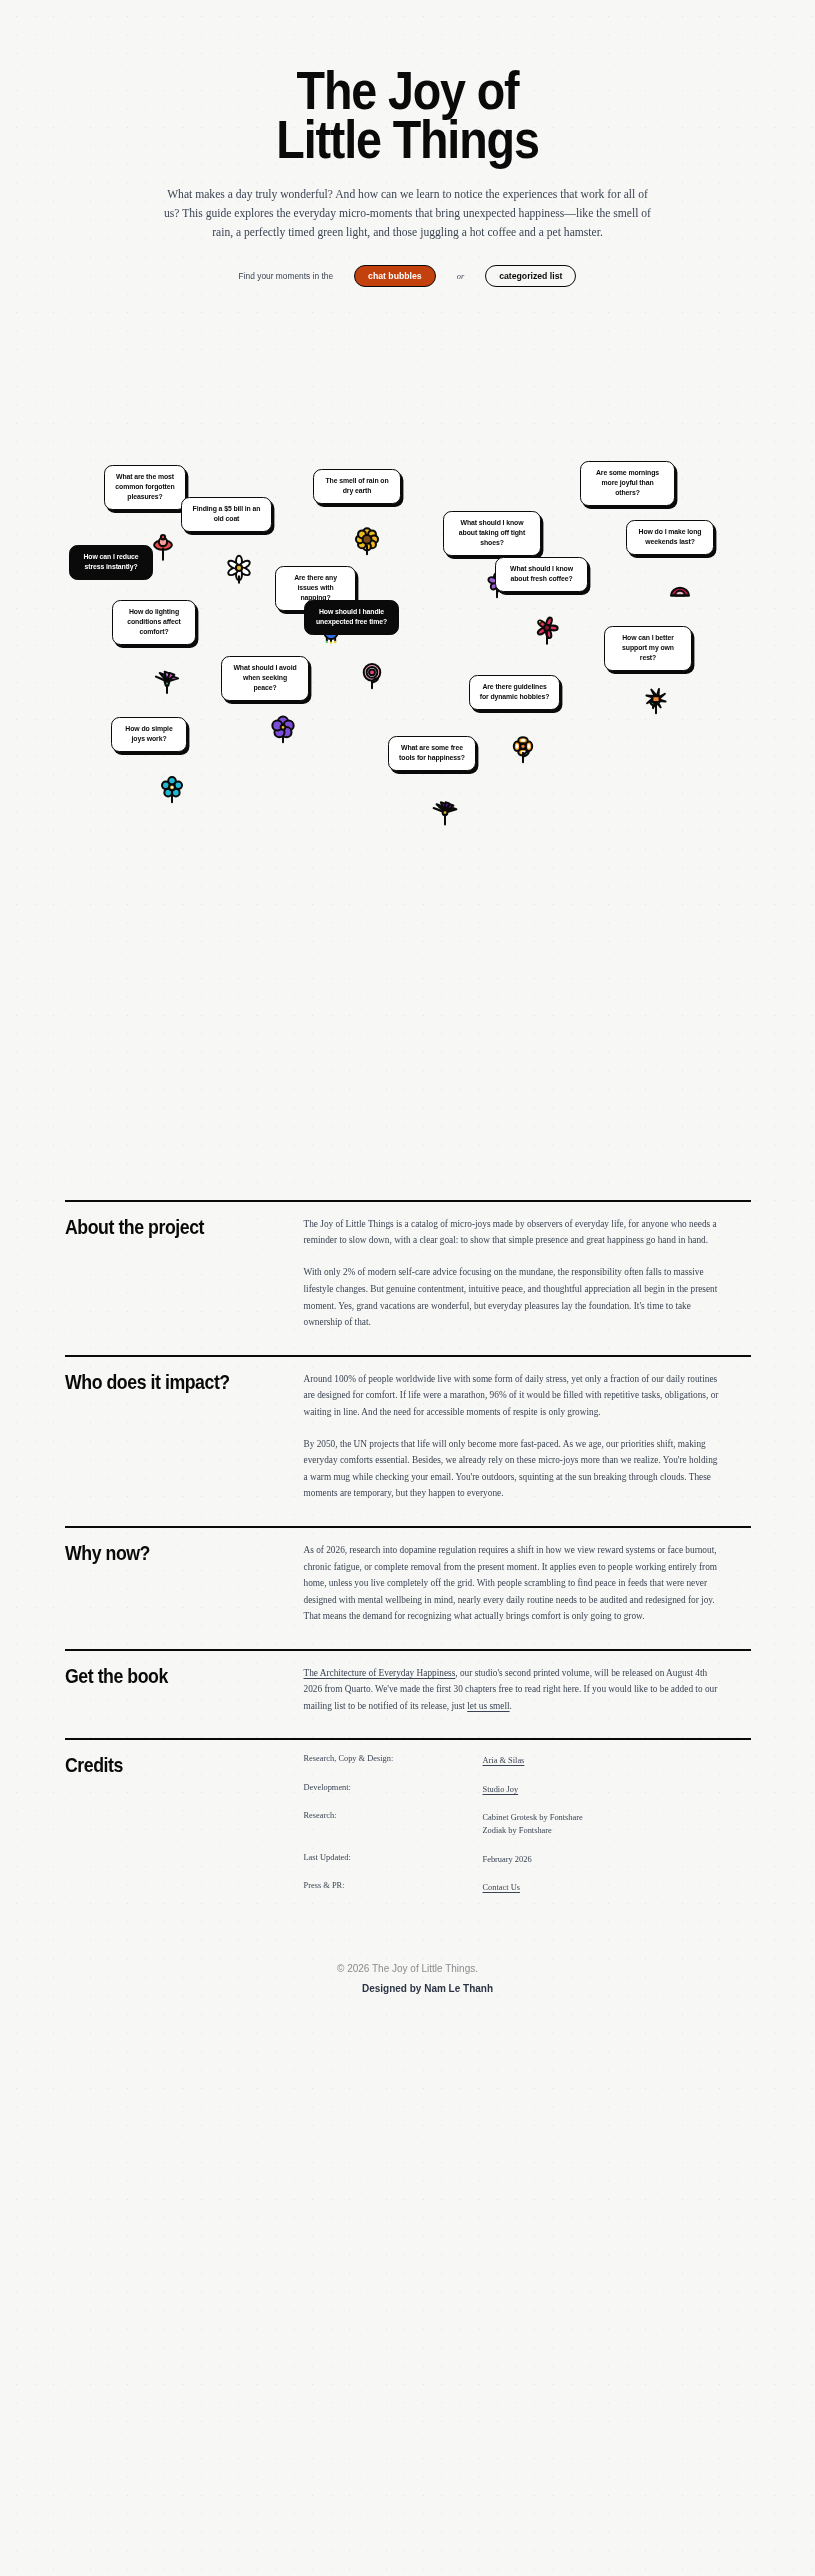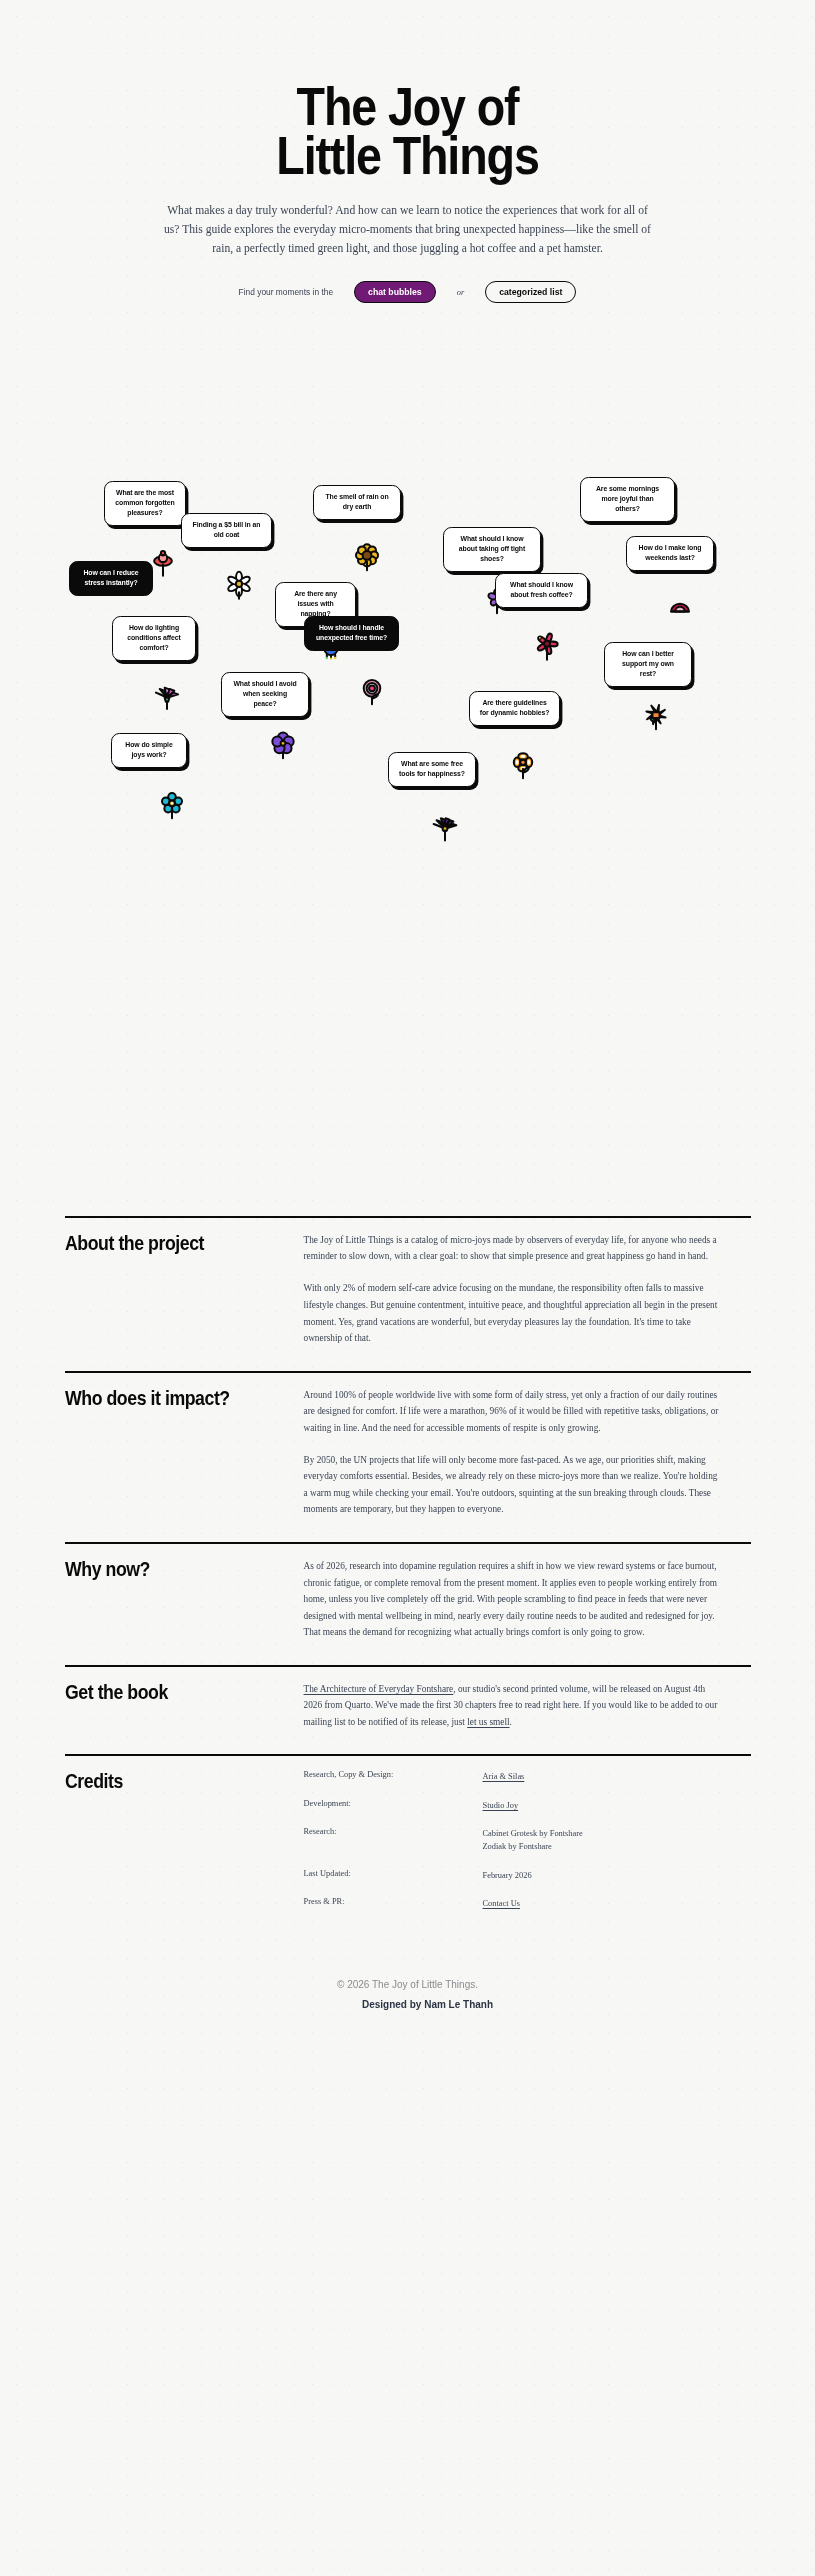--- a/index.html
+++ b/index.html
@@ -11,21 +11,21 @@
     color: #111113;
     position: relative;
     background-color: #f7f7f5;
     background-image:
       radial-gradient(circle, rgba(0,0,0,0.09) 0.4px, transparent 0.5px);
     background-size: 18.5px 18.5px;
     background-position: 7.2px 7.2px;
   }
 
   
-  .hero { padding-top: 66px; text-align: center; margin-top: 16px; }
+  .hero { padding-top: 66px; text-align: center; }
   .hero-title {
     font-family: "Liberation Sans", sans-serif;
     font-weight: 700;
     font-size: 53px;
     line-height: 0.93;
     letter-spacing: -1.3px;
     color: #0a0a0a;
     transform: scaleX(0.88);
   }
   .hero-title .l2 { display: block; }
@@ -49,21 +49,21 @@
   .toggle-label { font-family: "Liberation Sans", sans-serif; font-size: 8.4px; color: #3b4454; }
   .pill {
     border-radius: 596px;
     padding: 5.4px 13px;
     font-size: 8.7px;
     font-weight: 700;
     cursor: pointer;
     line-height: 1;
     white-space: nowrap;
   }
-  .pill.dark { background: #701a75; color: #ffffff; border: 1.2px solid #0a0a0a; }
+  .pill.dark { background: #c2410c; color: #ffffff; border: 1.2px solid #0a0a0a; }
   .pill.light { background: transparent; color: #0a0a0a; border: 1.2px solid #0a0a0a; }
   .or { font-family: "Liberation Serif", serif; font-style: italic; font-size: 8.4px; color: #3b4454; }
 
   
   .canvas {
     position: relative;
     width: 815px;
     height: 895px;
     margin-top: 18px;
   }
@@ -368,21 +368,21 @@
         <h2 class="sec-head">Why now?</h2>
         <div class="sec-body">
           <p>As of 2026, research into dopamine regulation requires a shift in how we view reward systems or face burnout, chronic fatigue, or complete removal from the present moment. It applies even to people working entirely from home, unless you live completely off the grid. With people scrambling to find peace in feeds that were never designed with mental wellbeing in mind, nearly every daily routine needs to be audited and redesigned for joy. That means the demand for recognizing what actually brings comfort is only going to grow.</p>
         </div>
       </section>
     </div>
 
   <section class="section">
     <h2 class="sec-head">Get the book</h2>
     <div class="sec-body">
-      <p><span class="ul">The Architecture of Everyday Fontshare</span><span>, our studio's second printed volume, will be released on August 4th 2026 from Quarto. We've made the first 30 chapters free to read right here. If you would like to be added to our mailing list to be notified of its release, just </span><span class="ul">let us smell</span><span>.</span></p>
+      <p><span class="ul">The Architecture of Everyday Happiness</span><span>, our studio's second printed volume, will be released on August 4th 2026 from Quarto. We've made the first 30 chapters free to read right here. If you would like to be added to our mailing list to be notified of its release, just </span><span class="ul">let us smell</span><span>.</span></p>
     </div>
   </section>
 
   <section class="section">
     <h2 class="sec-head">Credits</h2>
     <div class="credits-grid" id="credits-grid">
         <div class="credit-row">
           <div class="credit-key">Research, Copy &amp; Design:</div>
           <div class="credit-val"><span class="lk">Aria &amp; Silas</span></div>
         </div>

